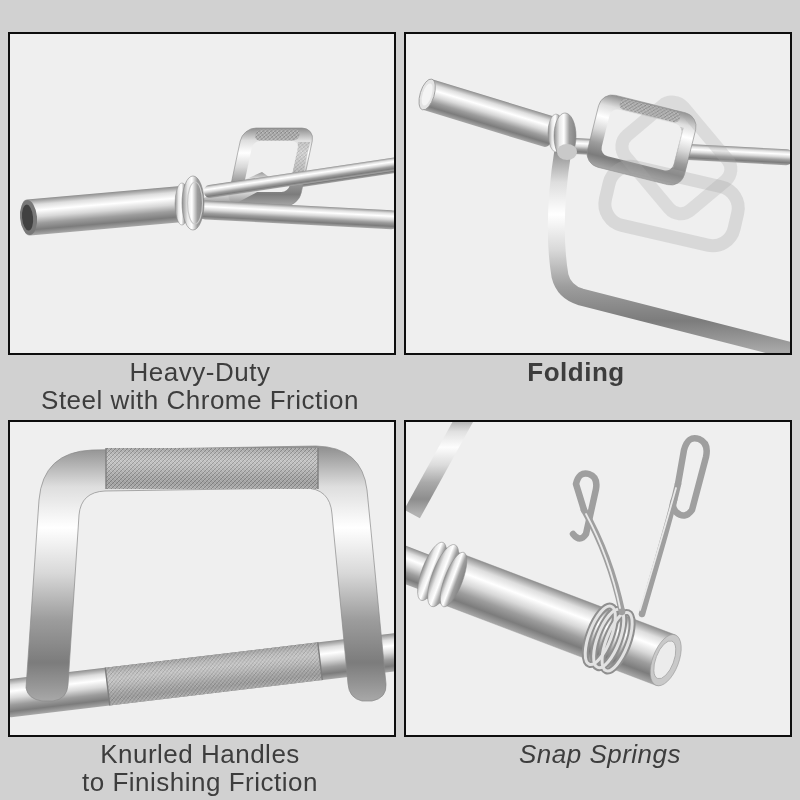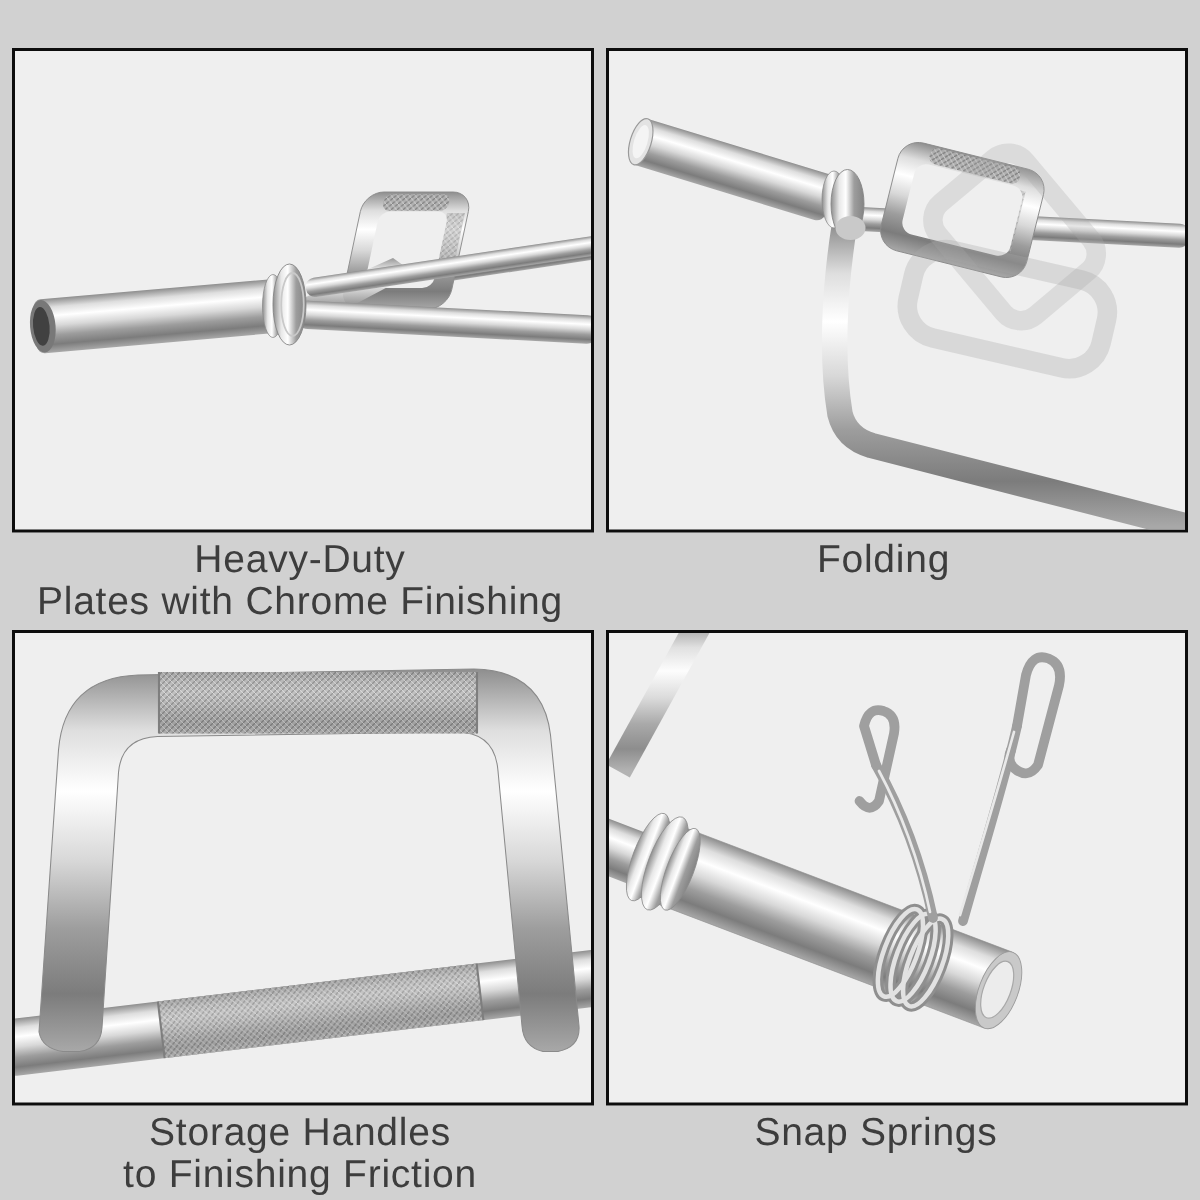--- a/index.html
+++ b/index.html
@@ -7,23 +7,23 @@
   #stage{position:relative;width:800px;height:800px;background:#d1d1d1;}
   .panel{position:absolute;box-sizing:border-box;background:#efefef;border:2px solid #0d0d0d;}
   .panel svg{display:block;width:100%;height:100%;}
   #panel-tl{left:8px;top:32px;width:388px;height:323px;}
   #panel-tr{left:404px;top:32px;width:388px;height:323px;}
   #panel-bl{left:8px;top:420px;width:388px;height:317px;}
   #panel-br{left:404px;top:420px;width:388px;height:317px;}
   .caption{position:absolute;width:400px;text-align:center;color:#3d3d3d;
            font-size:26px;line-height:28px;letter-spacing:0.5px;}
   #cap-tl{left:0;top:358px;}
-  #cap-tr{left:389px;top:358px;}
+  #cap-tr{left:376px;top:358px;font-weight:bold;}
   #cap-bl{left:0;top:740px;}
-  #cap-br{left:384px;top:740px;}
+  #cap-br{left:400px;top:740px;font-style:italic;}
 </style>
 </head>
 <body>
 
 <div id="stage">
 
   <svg width="0" height="0" style="position:absolute" aria-hidden="true">
     <defs>
       <linearGradient id="gV" x1="0" y1="0" x2="0" y2="1">
         <stop offset="0" stop-color="#8e8e8e"></stop>
@@ -160,26 +160,26 @@
       <g fill="none" stroke-linecap="round" stroke-linejoin="round">
         <path d="M236,192 C250,142 264,98 272,62" stroke="#9f9f9f" stroke-width="6.5"></path>
         <path d="M272,62 L278,28 Q282,13 293,17 Q303,21 300,35 L286,88 Q279,98 270,90 Q265,85 268,78" stroke="#9f9f9f" stroke-width="6.5"></path>
         <path d="M234,188 C248,142 260,102 270,66" stroke="#e9e9e9" stroke-width="1.8"></path>
       </g>
     </svg>
   </div>
 
   <div class="caption" id="cap-tl">
     <div>Heavy-Duty</div>
-    <div>Plates with Chrome Finishing</div>
+    <div>Steel with Chrome Friction</div>
   </div>
   <div class="caption" id="cap-tr">
     <div>Folding</div>
   </div>
   <div class="caption" id="cap-bl">
-    <div>Storage Handles</div>
+    <div>Knurled Handles</div>
     <div>to Finishing Friction</div>
   </div>
   <div class="caption" id="cap-br">
     <div>Snap Springs</div>
   </div>
 
 </div>
 
 </body></html>

